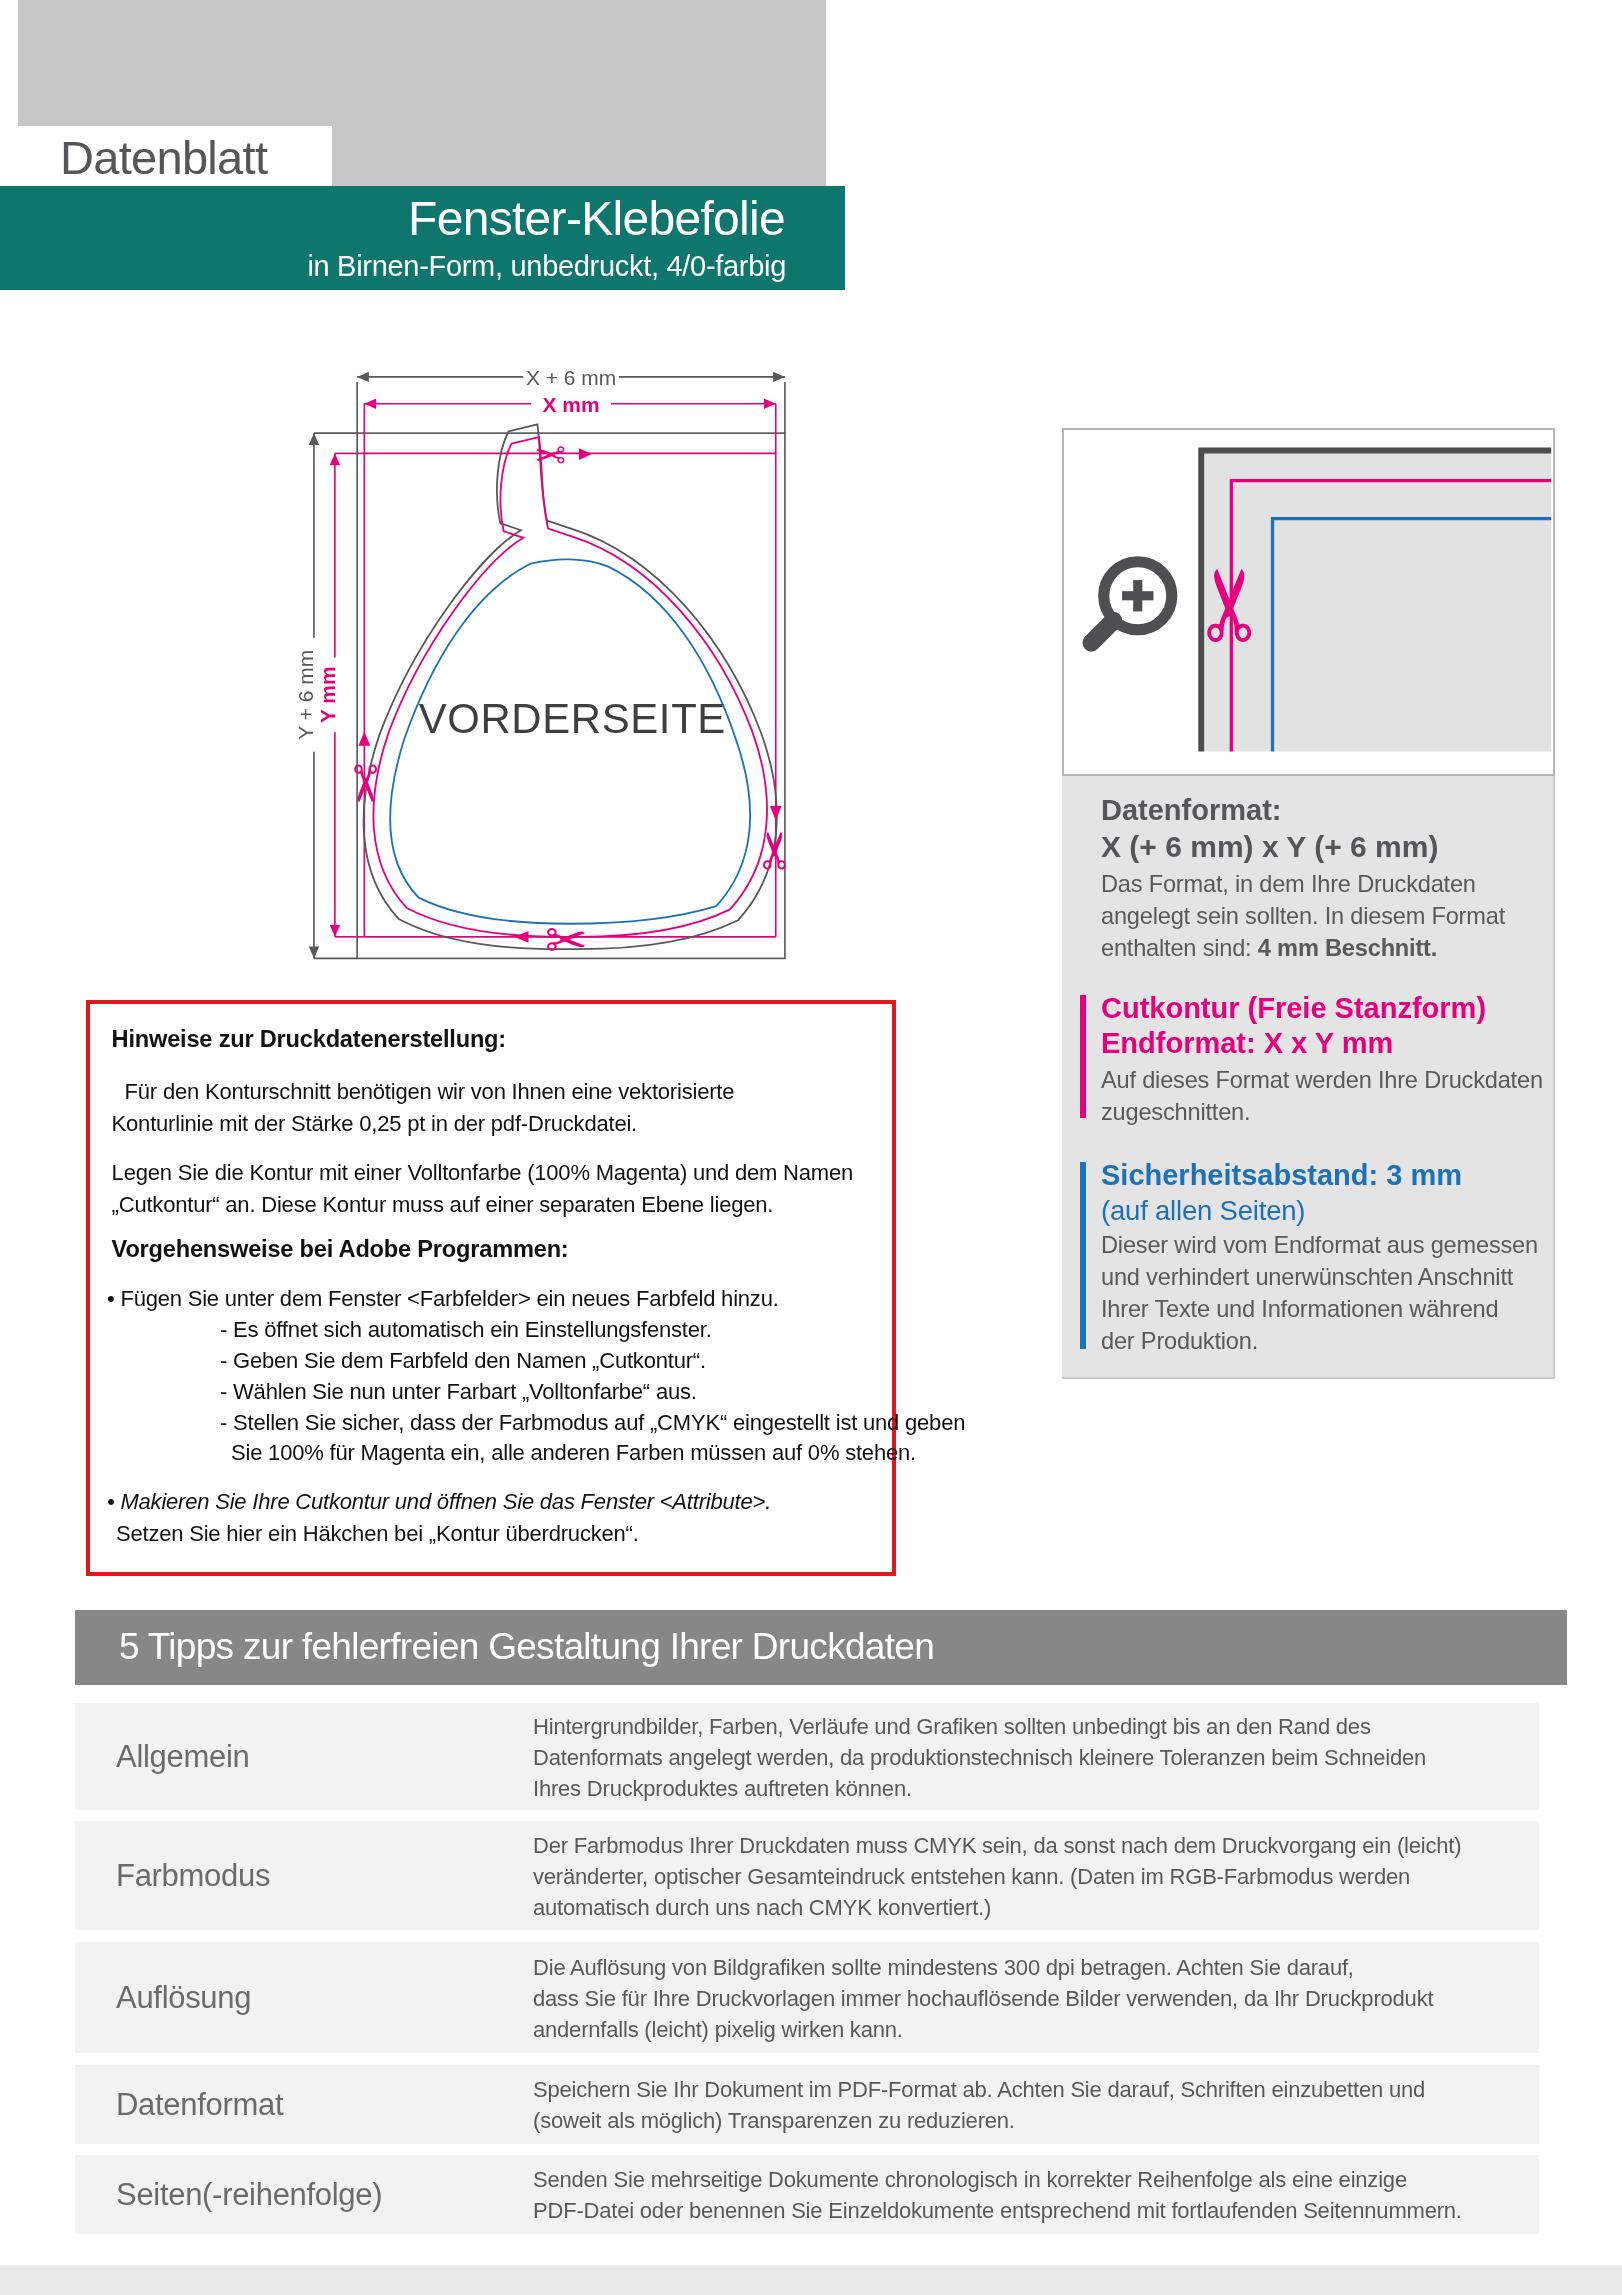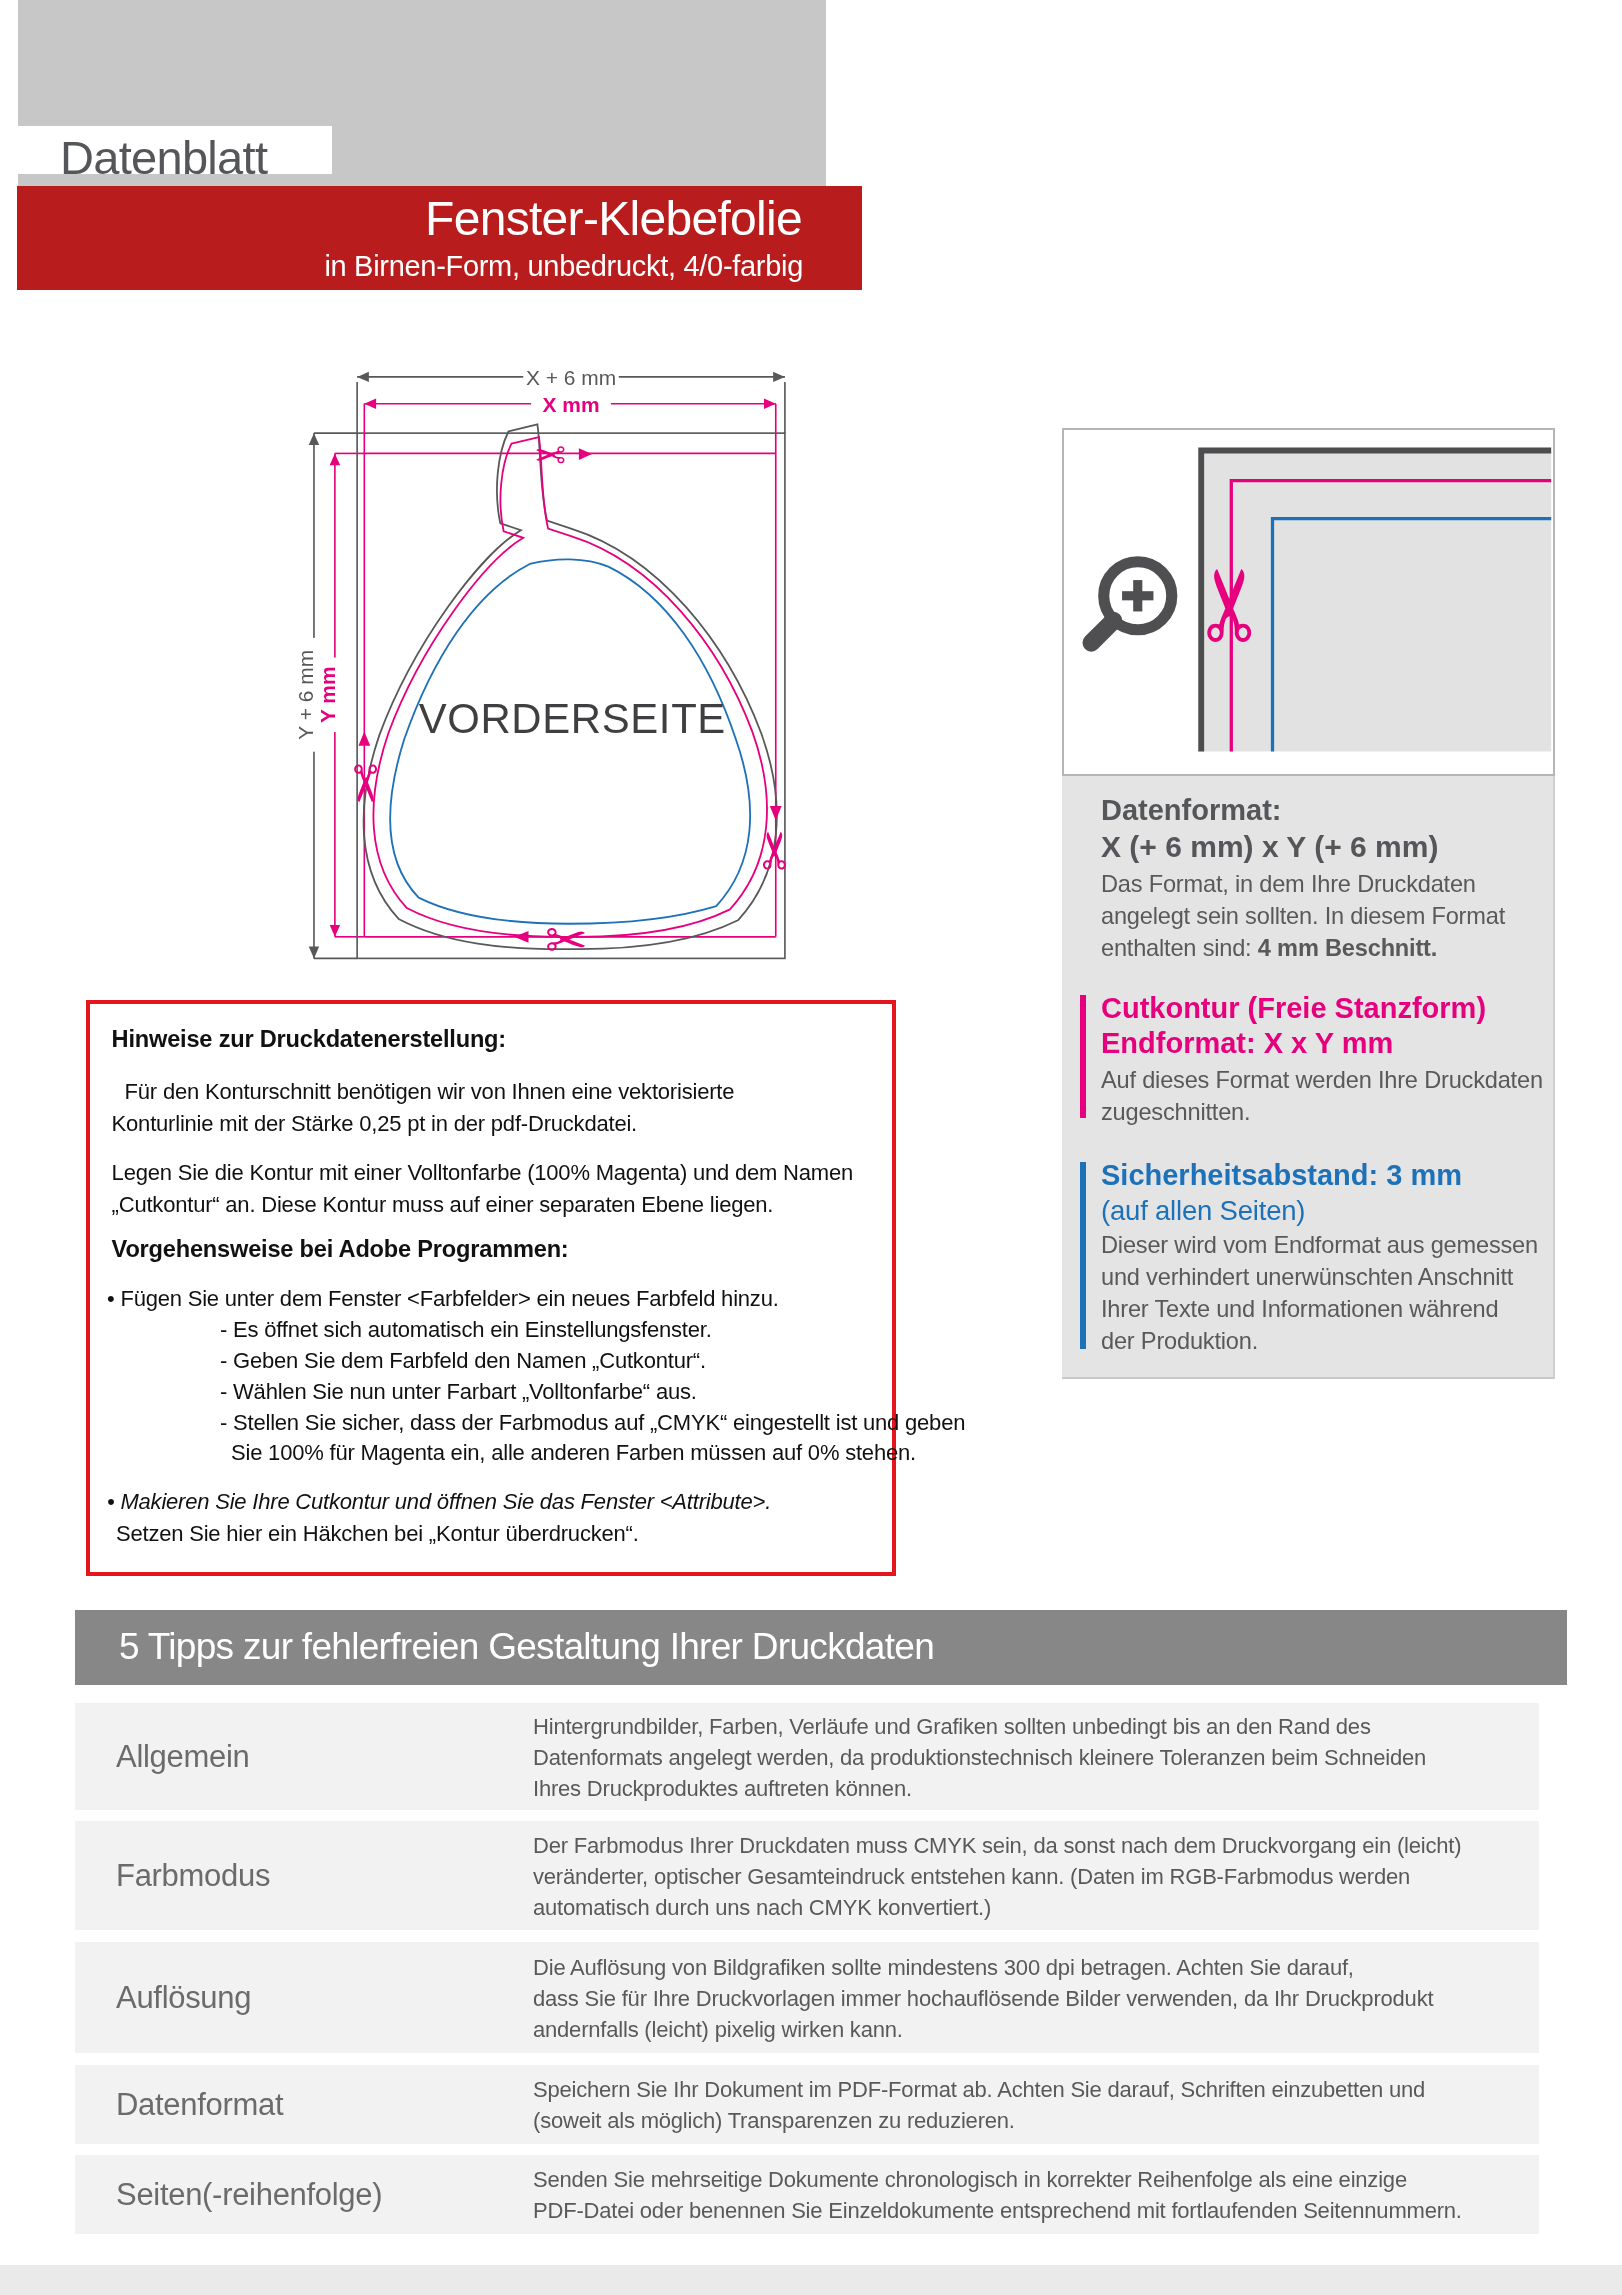--- a/index.html
+++ b/index.html
@@ -5,25 +5,25 @@
   * { margin:0; padding:0; box-sizing:border-box; }
   html,body { background:#ffffff; }
   body {
     width:1623px; height:2295px; position:relative; overflow:hidden;
     font-family:"Liberation Sans", sans-serif; color:#58585a;
   }
   .abs { position:absolute; }
 
   
   .top-gray-block { left:17.7px; top:0; width:808px; height:186px; background:#c7c7c7; }
-  .datenblatt-box { left:0; top:126px; width:332px; height:48px; background:#ffffff; }
+  .datenblatt-box { left:0; top:126px; width:332px; height:60px; background:#ffffff; }
   .datenblatt-box span {
     position:absolute; left:60px; top:3.9px; font-size:47px; letter-spacing:-0.7px; color:#55565a;
   }
-  .product-banner { left:17px; top:186px; width:845px; height:104px; background:#b91c1c; color:#fff; text-align:right; }
+  .product-banner { left:0; top:186px; width:845px; height:104px; background:#0f766e; color:#fff; text-align:right; }
   .product-banner .title { position:absolute; right:60px; top:5.2px; font-size:48px; font-weight:400; letter-spacing:-0.7px; }
   .product-banner .subtitle { position:absolute; right:59px; top:64px; font-size:29px; font-weight:300; letter-spacing:-0.3px; }
 
   
   .diagram-svg { left:242px; top:327px; width:556px; height:661px; }
 
   
   .zoom-box { left:1062px; top:428px; width:493px; height:348px; background:#fff; border:2.6px solid #b5b5b5; }
   .zoom-box svg { position:absolute; left:-2.6px; top:-2.6px; }
 

